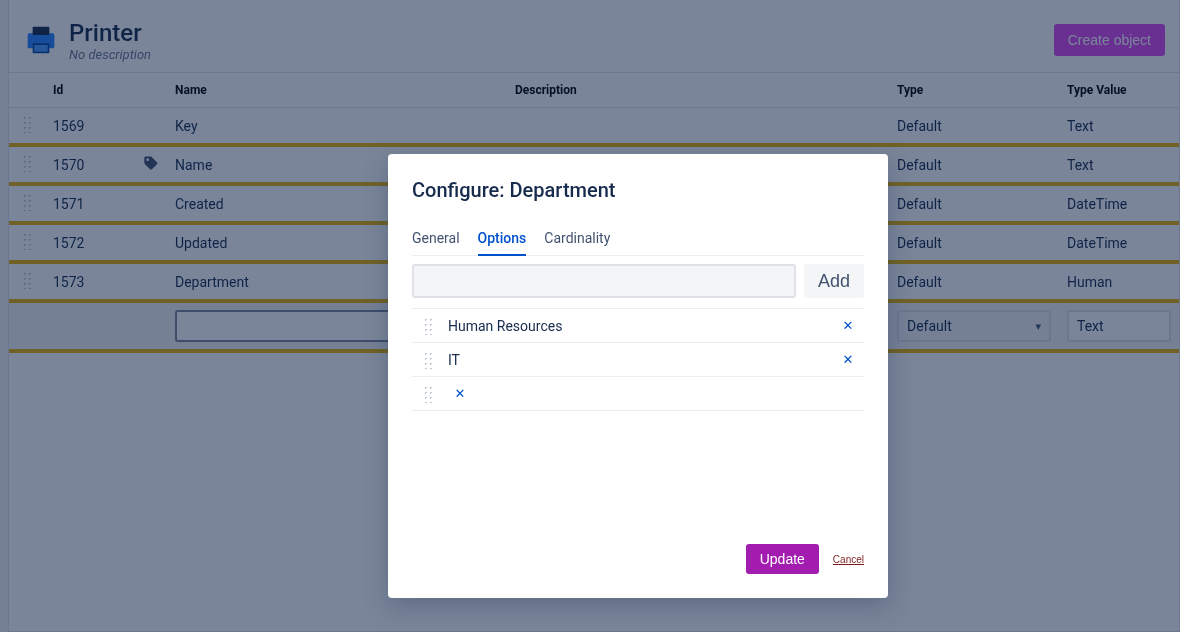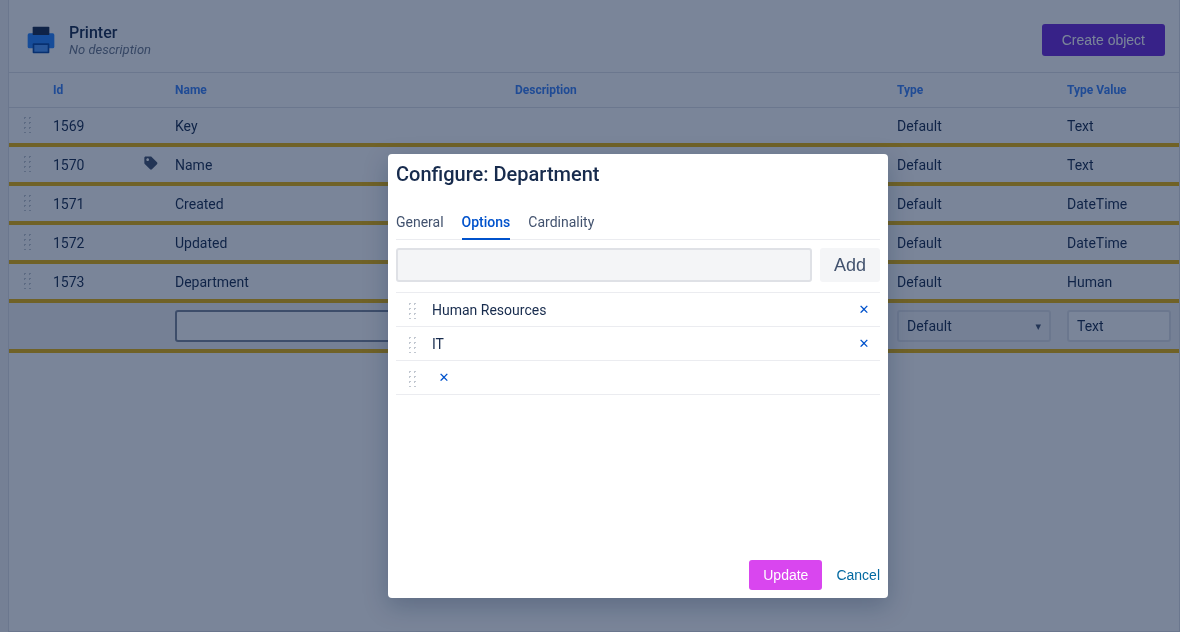--- a/index.html
+++ b/index.html
@@ -27,43 +27,43 @@
   .header {
     display: flex;
     align-items: center;
     padding: 16px 18px 8px 8px;
   }
   .header-icon {
     width: 48px; height: 48px;
     display: flex; align-items: center; justify-content: center;
   }
   .header-text { flex: 1; padding-left: 4px;}
-  .header-title { font-size: 16px; font-weight: 500; color:#172B4D;}
+  .header-title { font-size: 24px; font-weight: 500; color:#172B4D;}
   .header-sub { font-size: 13px; font-style: italic; color:#6B778C;}
   .create-btn {
-    background: #6d28d9;
+    background: #d946ef;
     color: #fff;
     border: none;
-    padding: 8px 20px;
+    padding: 8px 14px;
     border-radius: 3px;
     font-size: 14px;
     font-weight: 500;
     cursor: pointer;
     margin-right: -4px;
   }
   table.attrs {
     width: 100%;
     border-collapse: collapse;
     font-size: 14px;
   }
   table.attrs th {
     text-align: left;
     font-size: 12px;
     font-weight: 700;
-    color: #3b82f6;
+    color: #000000;
     padding: 10px 8px;
     border-bottom: 1px solid #dfe1e6;
     border-top: 1px solid #dfe1e6;
     margin-top: 37px;
   }
   table.attrs td {
     padding: 7px 8px;
     border-bottom: 4px solid #eab308;
     color:#172B4D;
     font-size:14px;
@@ -98,21 +98,21 @@
     position:absolute; inset:0;
     background: rgba(9,30,66,0.54);
   }
   .modal {
     position:absolute;
     left:388px; top:154px;
     width:500px; height:444px;
     background:#fff; border-radius:4px;
     box-shadow: 0 8px 24px rgba(9,30,66,0.25);
     display:flex; flex-direction:column;
-    padding: 8px;
+    padding: 24px;
     justify-content: flex-end;
   }
   .modal-title { font-size:20px; font-weight:500; color:#172B4D; margin-bottom:24px;}
   .tabs { display:flex; gap:18px; border-bottom:1px solid #ebecf0; margin-bottom:8px;}
   .tab { font-size:14px; color:#42526E; padding:4px 0 8px 0; cursor:pointer; }
   .tab.active { color:#0052CC; border-bottom:2px solid #0052CC; font-weight:500; margin-bottom:-1px;}
   .add-row { display:flex; gap:8px; margin-bottom:10px;}
   .add-input {
     flex:1; height:34px; border:2px solid #dfe1e6; border-radius:3px;
     background:#f4f5f7; padding:0 8px; font-size:14px;
@@ -126,25 +126,25 @@
     display:flex; align-items:center; height:34px;
     border-bottom:1px solid #ebecf0; font-size:14px;
   }
   .option-drag { width:32px; display:flex; justify-content:center;}
   .option-label { flex:1; padding-left:4px;}
   .option-remove { width:32px; text-align:center; color:#0052CC; cursor:pointer; font-size:13px;}
   .modal-footer {
     margin-top:auto; display:flex; justify-content:flex-end; gap:14px; align-items:center;
   }
   .btn-primary {
-    background:#d946ef; color:#fff; border:none; border-radius:3px;
+    background:#a21caf; color:#fff; border:none; border-radius:3px;
     padding:7px 14px; font-size:14px; font-weight:500; cursor:pointer;
   }
   .btn-link {
-    background:none; border:none; color:#0369a1; font-size:14px; cursor:pointer;
+    background:none; border:none; color:#7f1d1d; font-size:10px; cursor:pointer;text-decoration:underline;
   }
 </style>
 </head>
 <body>
 
 <div class="backdrop">
   <div class="page-content">
     <div class="header">
       <div class="header-icon">
         <svg width="40" height="40" viewBox="0 0 48 48">

